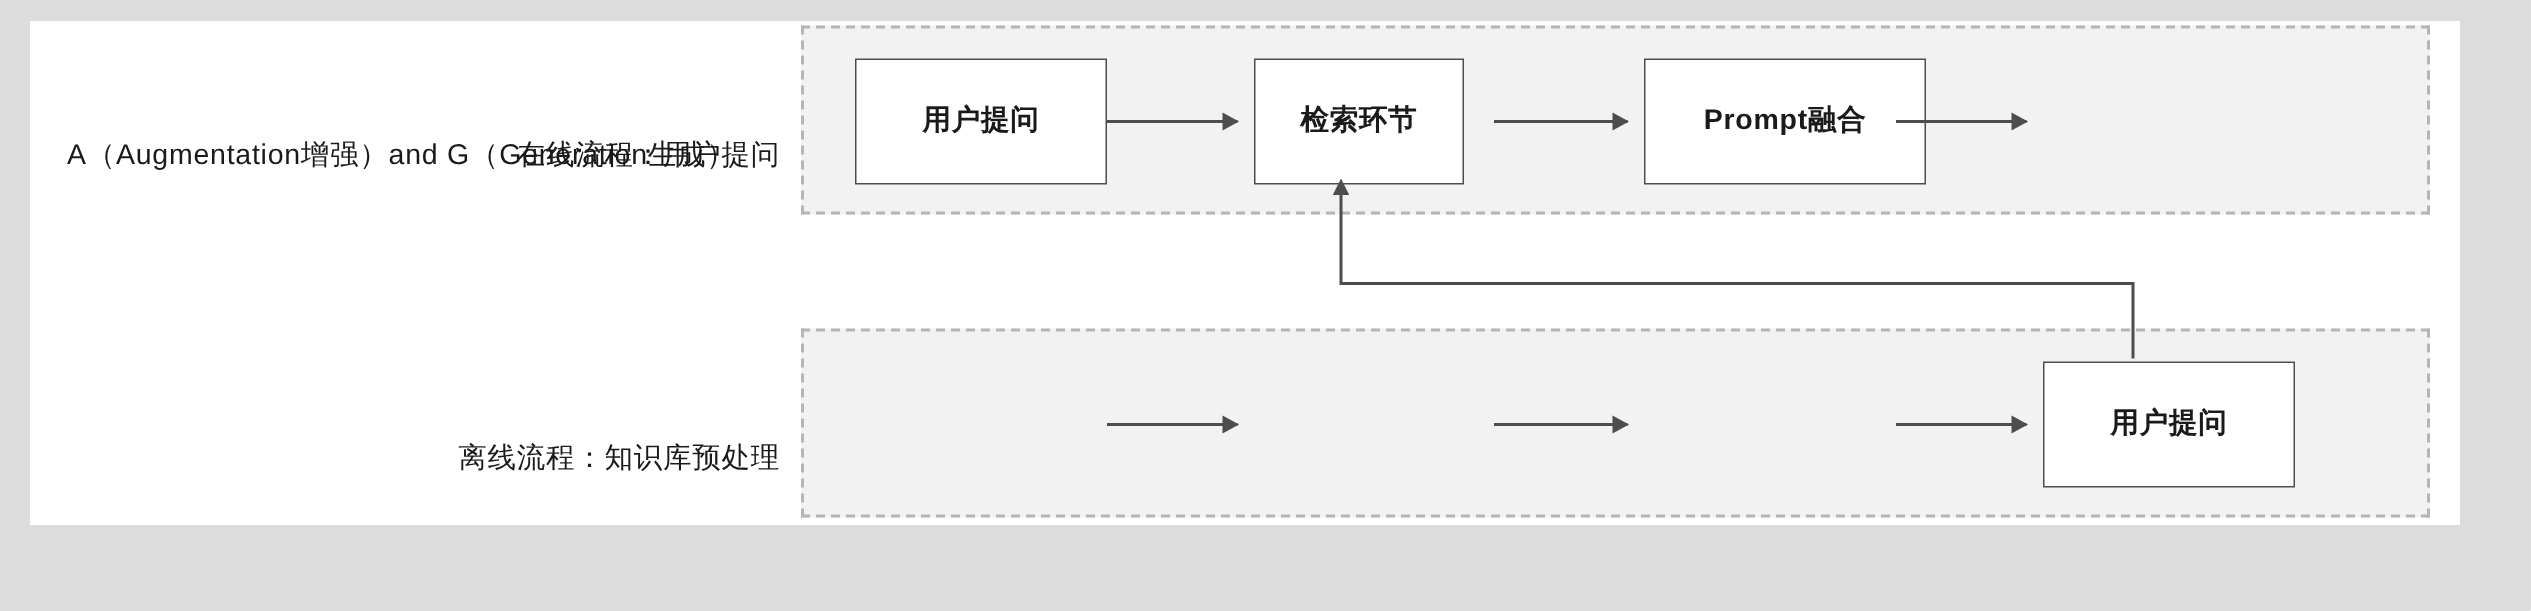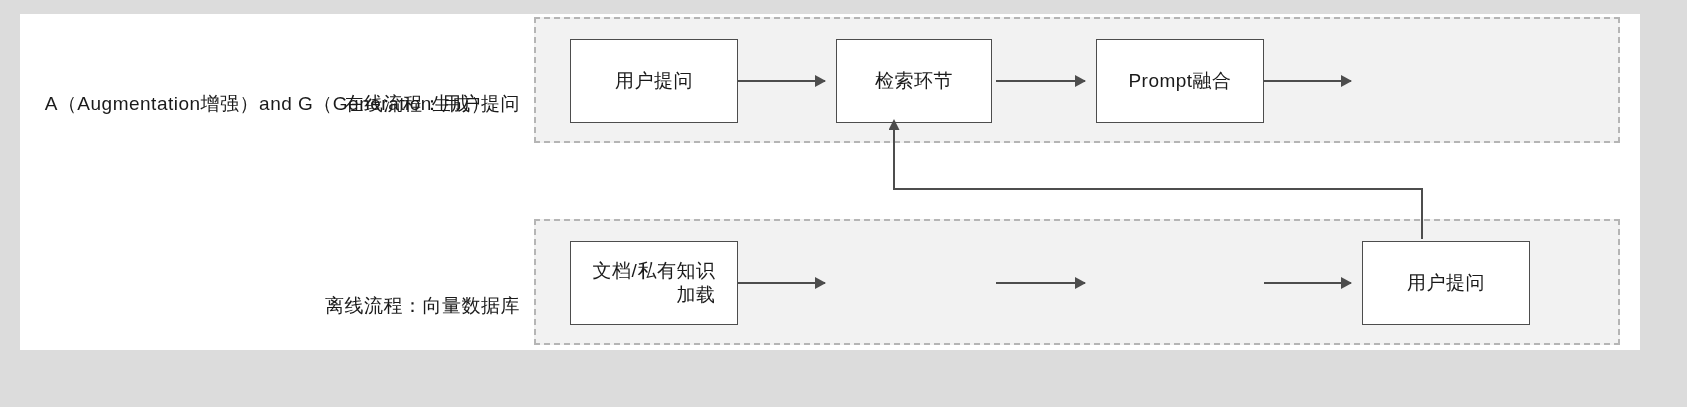--- a/index.html
+++ b/index.html
@@ -50,32 +50,33 @@
 
   
   .node {
     position: absolute;
     background: #ffffff;
     border: 1.6px solid #4d4d4d;
     box-sizing: border-box;
     display: flex;
     align-items: center;
     justify-content: center;
-    text-align: right;
+    text-align: center;
     font-size: 19px;
     color: #1a1a1a;
     line-height: 1.25;
     letter-spacing: 0.5px;
+    font-weight: bold;
   }
   .node-online { top: 20px; height: 84px; }
   .node-offline { top: 20px; height: 84px; }
 
   .n1 { left: 34px; width: 168px; }
-  .n2 { left: 300px; width: 156px; }
-  .n3 { left: 560px; width: 168px; }
+  .n2 { left: 300px; width: 140px; }
+  .n3 { left: 560px; width: 188px; }
   .n4 { left: 826px; width: 168px; }
 
   
   .arrow {
     position: absolute;
     height: 2px;
     background: #4d4d4d;
   }
   .arrow::after {
     content: "";
@@ -138,35 +139,33 @@
 
 <div class="page">
   <div class="card">
 
     <div class="label label-online">
       <span class="l1">在线流程：用户提问</span>
       <span class="l2">A（Augmentation增强）and G（Generation生成）</span>
     </div>
 
     <div class="label label-offline">
-      <span class="l1">离线流程：向量数据库</span>
+      <span class="l1">离线流程：知识库预处理</span>
     </div>
 
     <div class="group group-online">
       <div class="node node-online n1">用户提问</div>
       <div class="arrow a-row ar1"></div>
       <div class="node node-online n2">检索环节</div>
       <div class="arrow a-row ar2"></div>
       <div class="node node-online n3">Prompt融合</div>
       <div class="arrow a-row ar3"></div>
     </div>
 
     <div class="group group-offline">
-      <div class="node node-offline n1" style="white-space:pre-line;">文档/私有知识
-加载</div>
       <div class="arrow a-row ar1"></div>
       <div class="arrow a-row ar2"></div>
       <div class="arrow a-row ar3"></div>
       <div class="node node-offline n4">用户提问</div>
     </div>
 
     <svg class="feedback" viewBox="0 0 1620 336" width="1620" height="336" xmlns="http://www.w3.org/2000/svg">
       <defs>
         <marker id="arrowUp" markerWidth="11" markerHeight="11" refX="1" refY="5.5" orient="auto" markerUnits="userSpaceOnUse">
           <path d="M0,0 L11,5.5 L0,11 z" fill="#4d4d4d"></path>

